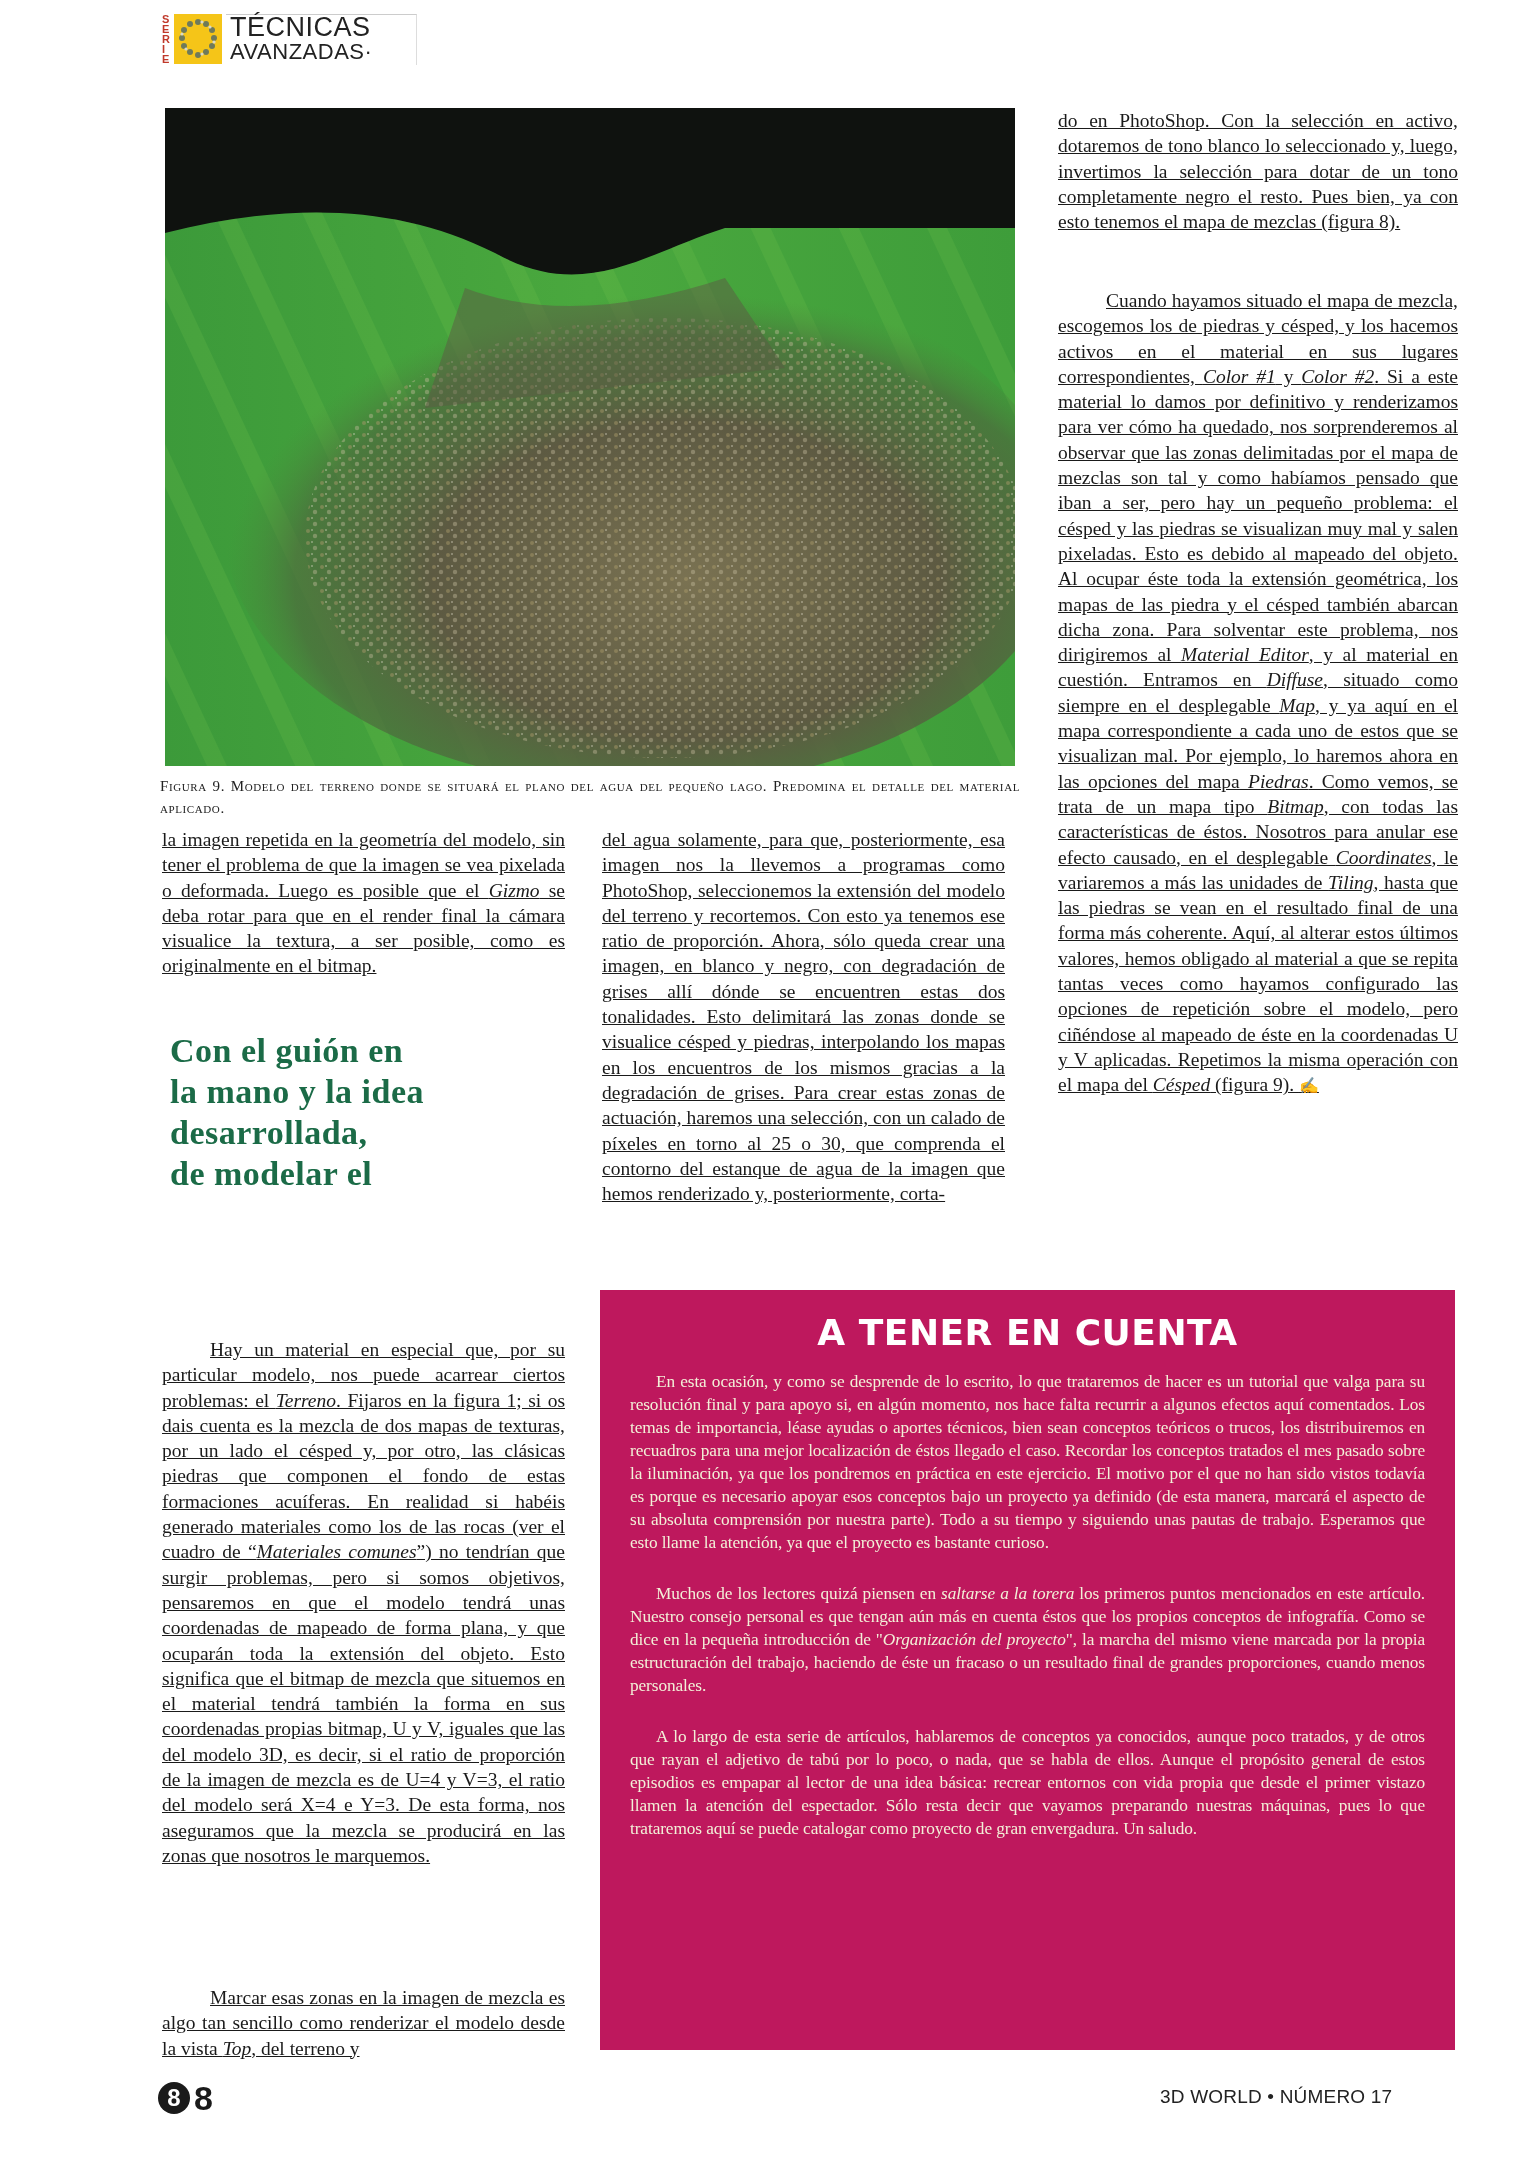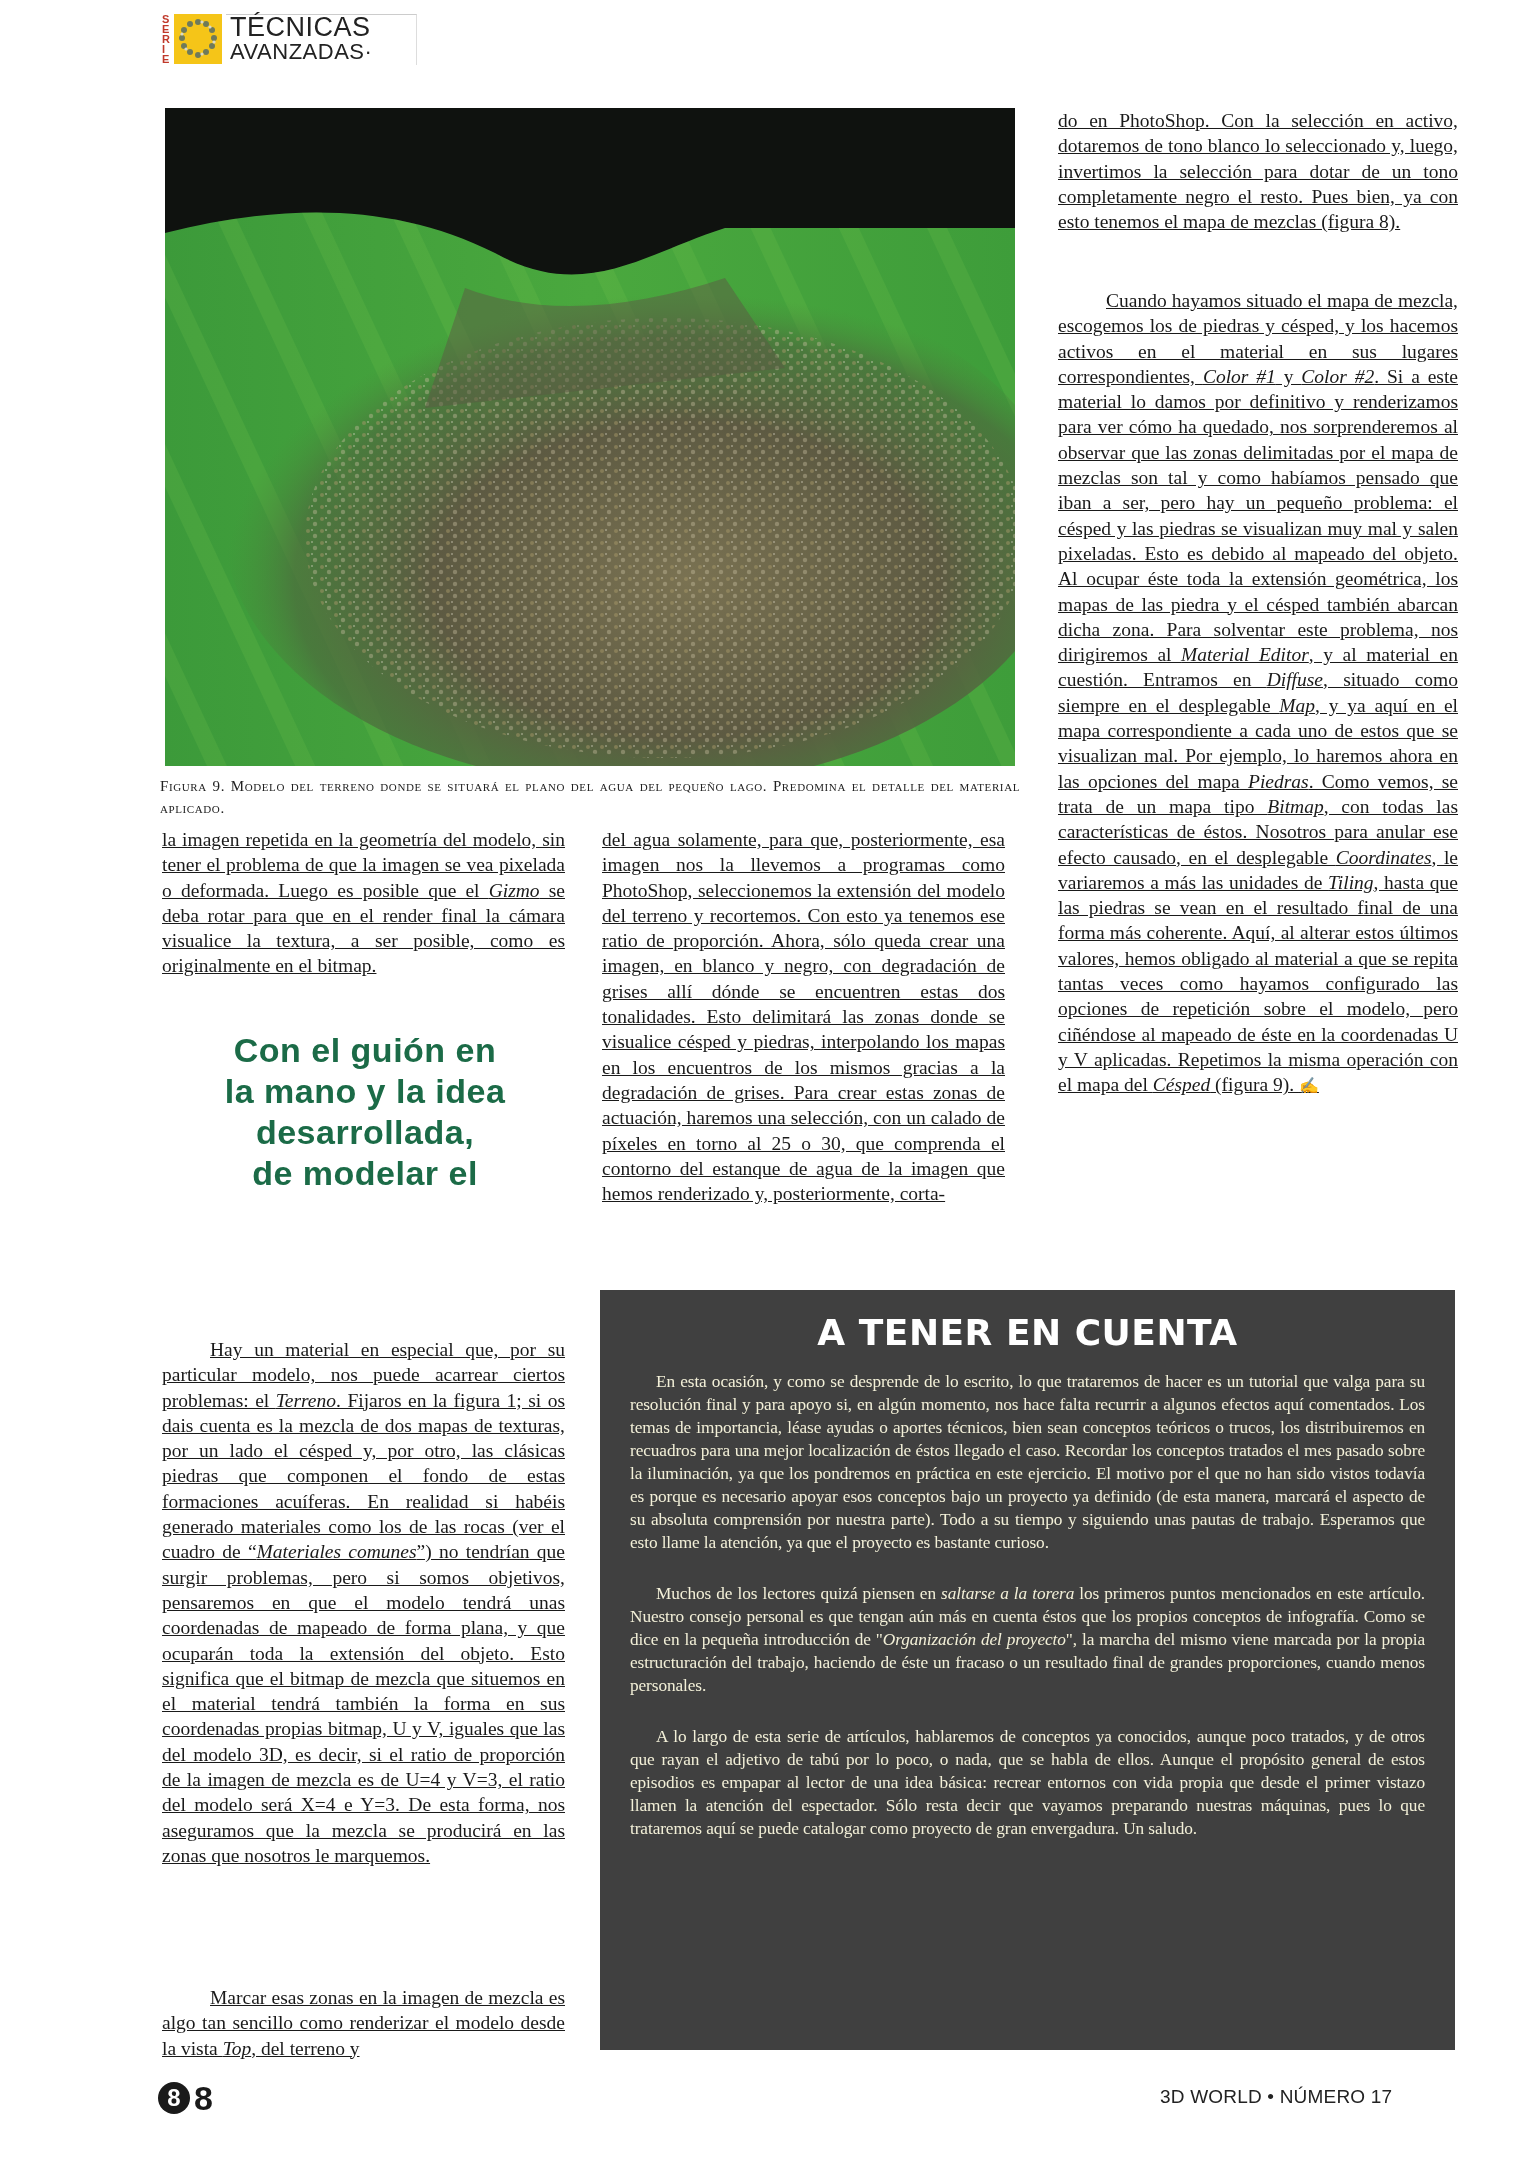--- a/index.html
+++ b/index.html
@@ -22,23 +22,23 @@
   .col { font-size: 19.5px; line-height: 25.3px; text-align: justify; hyphens: manual; text-decoration: underline; }
   .col p { margin: 0; }
   .col p.indent { text-indent: 48px; }
   .col-right-top { left: 1058px; top: 108px; width: 400px; }
   .col-right-main { left: 1058px; top: 288px; width: 400px; }
   .col-left-top { left: 162px; top: 827px; width: 403px; }
   .col-mid { left: 602px; top: 827px; width: 403px; }
   .col-left-bottom { left: 162px; top: 1337px; width: 403px; }
   .col-left-last { left: 162px; top: 1985px; width: 403px; }
 
-  .pull { left: 170px; top: 1030px; width: 390px; font-family: Liberation Sans, sans-serif; font-weight: bold; font-size: 34px; line-height: 41px; color: #1b6b47; text-align: center; letter-spacing: 0.5px; }
+  .pull { left: 170px; top: 1030px; width: 390px; font-family: Liberation Serif, serif; font-weight: bold; font-size: 34px; line-height: 41px; color: #1b6b47; letter-spacing: 0.5px; }
 
-  .box { left: 600px; top: 1290px; width: 855px; height: 760px; background: #404040; box-sizing: border-box; padding: 20px 30px 0 30px; color: #f3f0d8; }
+  .box { left: 600px; top: 1290px; width: 855px; height: 760px; background: #be185d; box-sizing: border-box; padding: 20px 30px 0 30px; color: #f3f0d8; }
   .box-title { font-family: "DejaVu Sans", sans-serif; font-weight: bold; font-size: 36px; line-height: 46px; text-align: center; color: #ffffff; margin: 0 0 14px 0; letter-spacing: 0.5px; }
   .box p { margin: 0 0 28px 0; font-family: "Liberation Serif", serif; font-size: 17.3px; line-height: 23px; text-align: justify; text-indent: 26px; letter-spacing: -0.1px; }
 
   .folio { left: 158px; top: 2080px; font-family: "Liberation Sans", sans-serif; font-weight: bold; font-size: 34px; line-height: 36px; color: #1a1a1a; display: flex; align-items: center; gap: 4px; }
   .folio-circle { width: 32px; height: 32px; border-radius: 50%; background: #1a1a1a; color: #fff; font-size: 24px; line-height: 32px; text-align: center; }
   .magazine { left: 1160px; top: 2086px; font-family: "Liberation Sans", sans-serif; font-size: 19px; color: #222; letter-spacing: 0.2px; }
   .end-mark { color: #4a4ad0; font-size: 16px; }
 </style>
 </head>
 <body>

